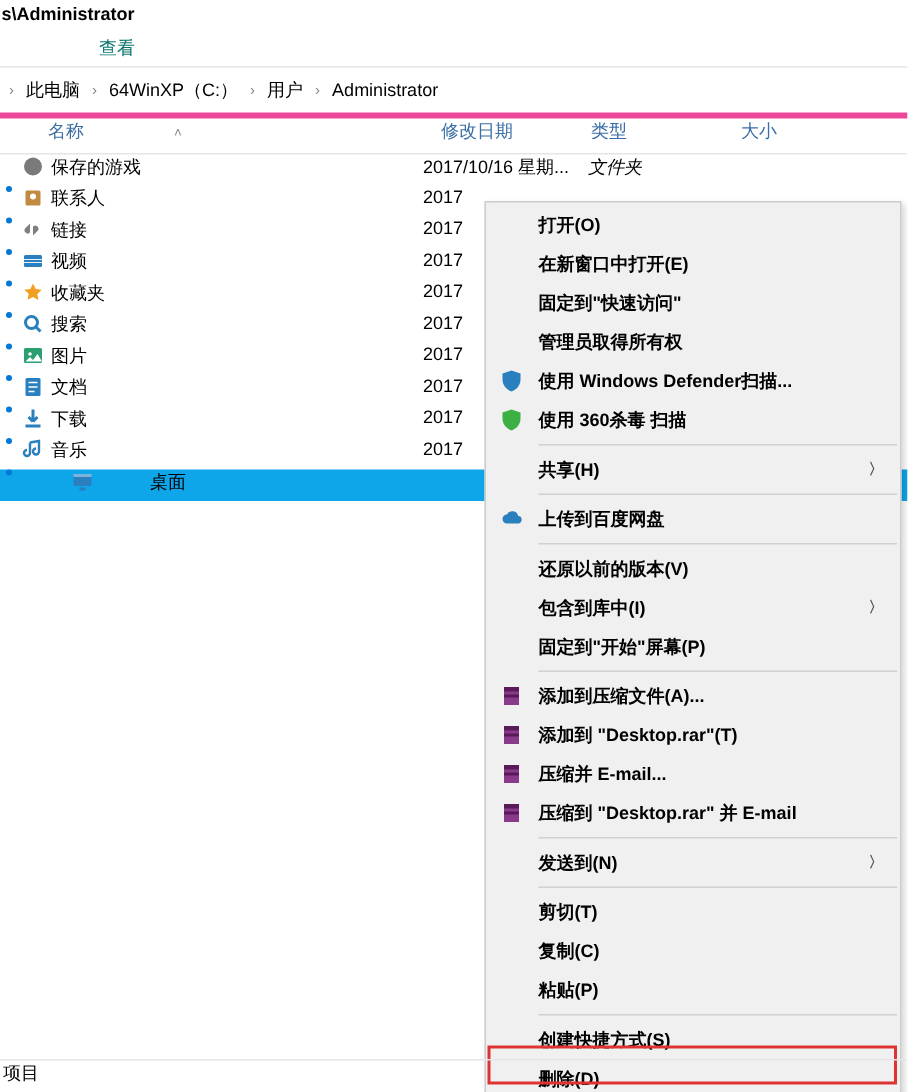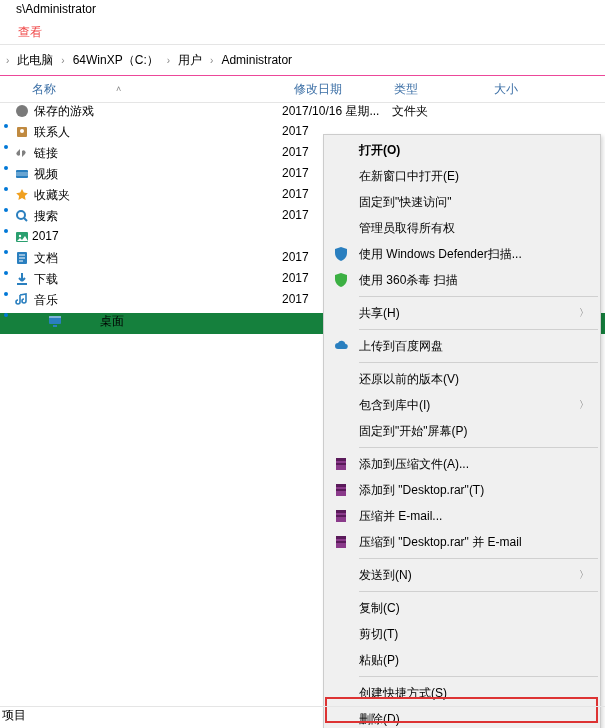--- a/index.html
+++ b/index.html
@@ -1,46 +1,46 @@
 <!DOCTYPE html>
 <html><head>
 <meta charset="utf-8">
 <style>
   * { box-sizing: border-box; margin: 0; padding: 0; font-family: "Microsoft YaHei", "Segoe UI", sans-serif; font-size: 12px; }
   body { background: #fff; width: 605px; height: 728px; overflow: hidden; position: relative; }
 
-  .titlebar { height: 22px; padding: 2px 16px; color: #000; }
-  .menubar { height: 22px; padding: 2px 18px; color: #ef4444; }
+  .titlebar { height: 22px; padding: 2px 1px; color: #000; font-weight: bold; }
+  .menubar { height: 22px; padding: 2px 18px; color: #0f766e; margin-left: 48px; }
   .divider { height: 1px; background: #e5e5e5; }
 
   .breadcrumb { height: 30px; display: flex; align-items: center; padding: 0 6px; gap: 4px; }
   .breadcrumb .crumb { padding: 2px 4px; }
   .breadcrumb .sep { color: #888; font-size: 10px; }
 
-  .columns { display: flex; border-top: 1px solid #ec4899; border-bottom: 1px solid #e5e5e5; height: 28px; align-items: center; color: #3a6ea5; }
+  .columns { display: flex; border-top: 4px solid #ec4899; border-bottom: 1px solid #e5e5e5; height: 28px; align-items: flex-start; color: #3a6ea5; }
   .col-pad { width: 28px; }
   .col-name { width: 250px; padding-left: 4px; display:flex; align-items:center; gap:60px;}
   .col-date { width: 100px; margin-left: 16px; }
   .col-type { width: 100px; }
   .col-size { width: 80px; }
   .sort-caret { font-size:9px; color:#888; }
 
   .filepane { position: relative; }
   .row { display:flex; align-items:flex-start; height:21px; }
   .row .gutter { width:12px; display:flex; align-items:center; justify-content:center; }
   .row .icon { width:20px; display:flex; align-items:center; justify-content:center; }
   .row .name { width:250px; padding-left:2px; overflow:hidden; text-overflow:ellipsis; white-space:nowrap; }
   .row .date { width:110px; overflow:hidden; white-space:nowrap; }
-  .row .type { width:60px; }
-  .row.selected { background:#15803d;gap:33px; }
+  .row .type { width:60px;font-style:italic; }
+  .row.selected { background:#0ea5e9;gap:33px; }
   .marker { width:4px; height:4px; border-radius:50%; background:#0078d7; margin-left:2px; margin-right:2px; display:inline-block; }
   .marker.hidden{ visibility:hidden; }
 
   .ctxmenu { position:absolute; left:323px; top:134px; width:278px; background:#f0f0f0; border:1px solid #ccc; box-shadow:2px 2px 4px rgba(0,0,0,.15); padding:2px 1px; }
-  .mitem { height:26px; display:flex; align-items:center; padding-left:34px; padding-right:10px; position:relative; }
+  .mitem { height:26px; display:flex; align-items:center; padding-left:34px; padding-right:10px; position:relative;font-weight:bold; }
   .mitem.open-label { font-weight:bold; }
   .micon { position:absolute; left:6px; width:20px; display:flex; align-items:center; justify-content:center; }
   .msep { height:1px; background:#d0d0d0; margin:3px 1px 3px 34px; }
   .marrow { margin-left:auto; color:#555; font-size:10px; }
   .highlight { position:absolute; border:2px solid #d33; pointer-events:none; }
   .highlight.prop { left:325px; top:697px; width:273px; height:26px; }
 
   .statusbar { position:absolute; left:0; bottom:0; height:22px; border-top:1px solid #e5e5e5; display:flex; padding-left:2px; width:100%; }
 
   
@@ -164,20 +164,21 @@
       <span class="gutter">
         <span class="marker"></span>
       </span>
       <span class="icon">
         <svg width="16" height="16" viewBox="0 0 16 16" fill="#2a9f6f">
           <rect x="2" y="3" width="12" height="10" rx="1"></rect>
           <circle cx="6" cy="7" r="1.2" fill="#fff"></circle>
           <path d="M3 12l3-3 2 2 3-4 3 5z" fill="#fff"></path>
         </svg>
       </span>
+      <span class="name">图片</span>
       <span class="date">2017</span>
       <span class="type"></span>
     </div>
     <div class="row">
       <span class="gutter">
         <span class="marker"></span>
       </span>
       <span class="icon">
         <svg width="16" height="16" viewBox="0 0 16 16" fill="#2a7fbf">
           <rect x="3" y="2" width="10" height="12" rx="1"></rect>
@@ -326,24 +327,24 @@
       </span>
       <span>压缩到 "Desktop.rar" 并 E-mail</span>
     </div>
     <div class="msep"></div>
     <div class="mitem">
       <span>发送到(N)</span>
       <span class="marrow">〉</span>
     </div>
     <div class="msep"></div>
     <div class="mitem">
+      <span>剪切(T)</span>
+    </div>
+    <div class="mitem">
       <span>复制(C)</span>
-    </div>
-    <div class="mitem">
-      <span>剪切(T)</span>
     </div>
     <div class="mitem">
       <span>粘贴(P)</span>
     </div>
     <div class="msep"></div>
     <div class="mitem">
       <span>创建快捷方式(S)</span>
     </div>
     <div class="mitem">
       <span>删除(D)</span>

